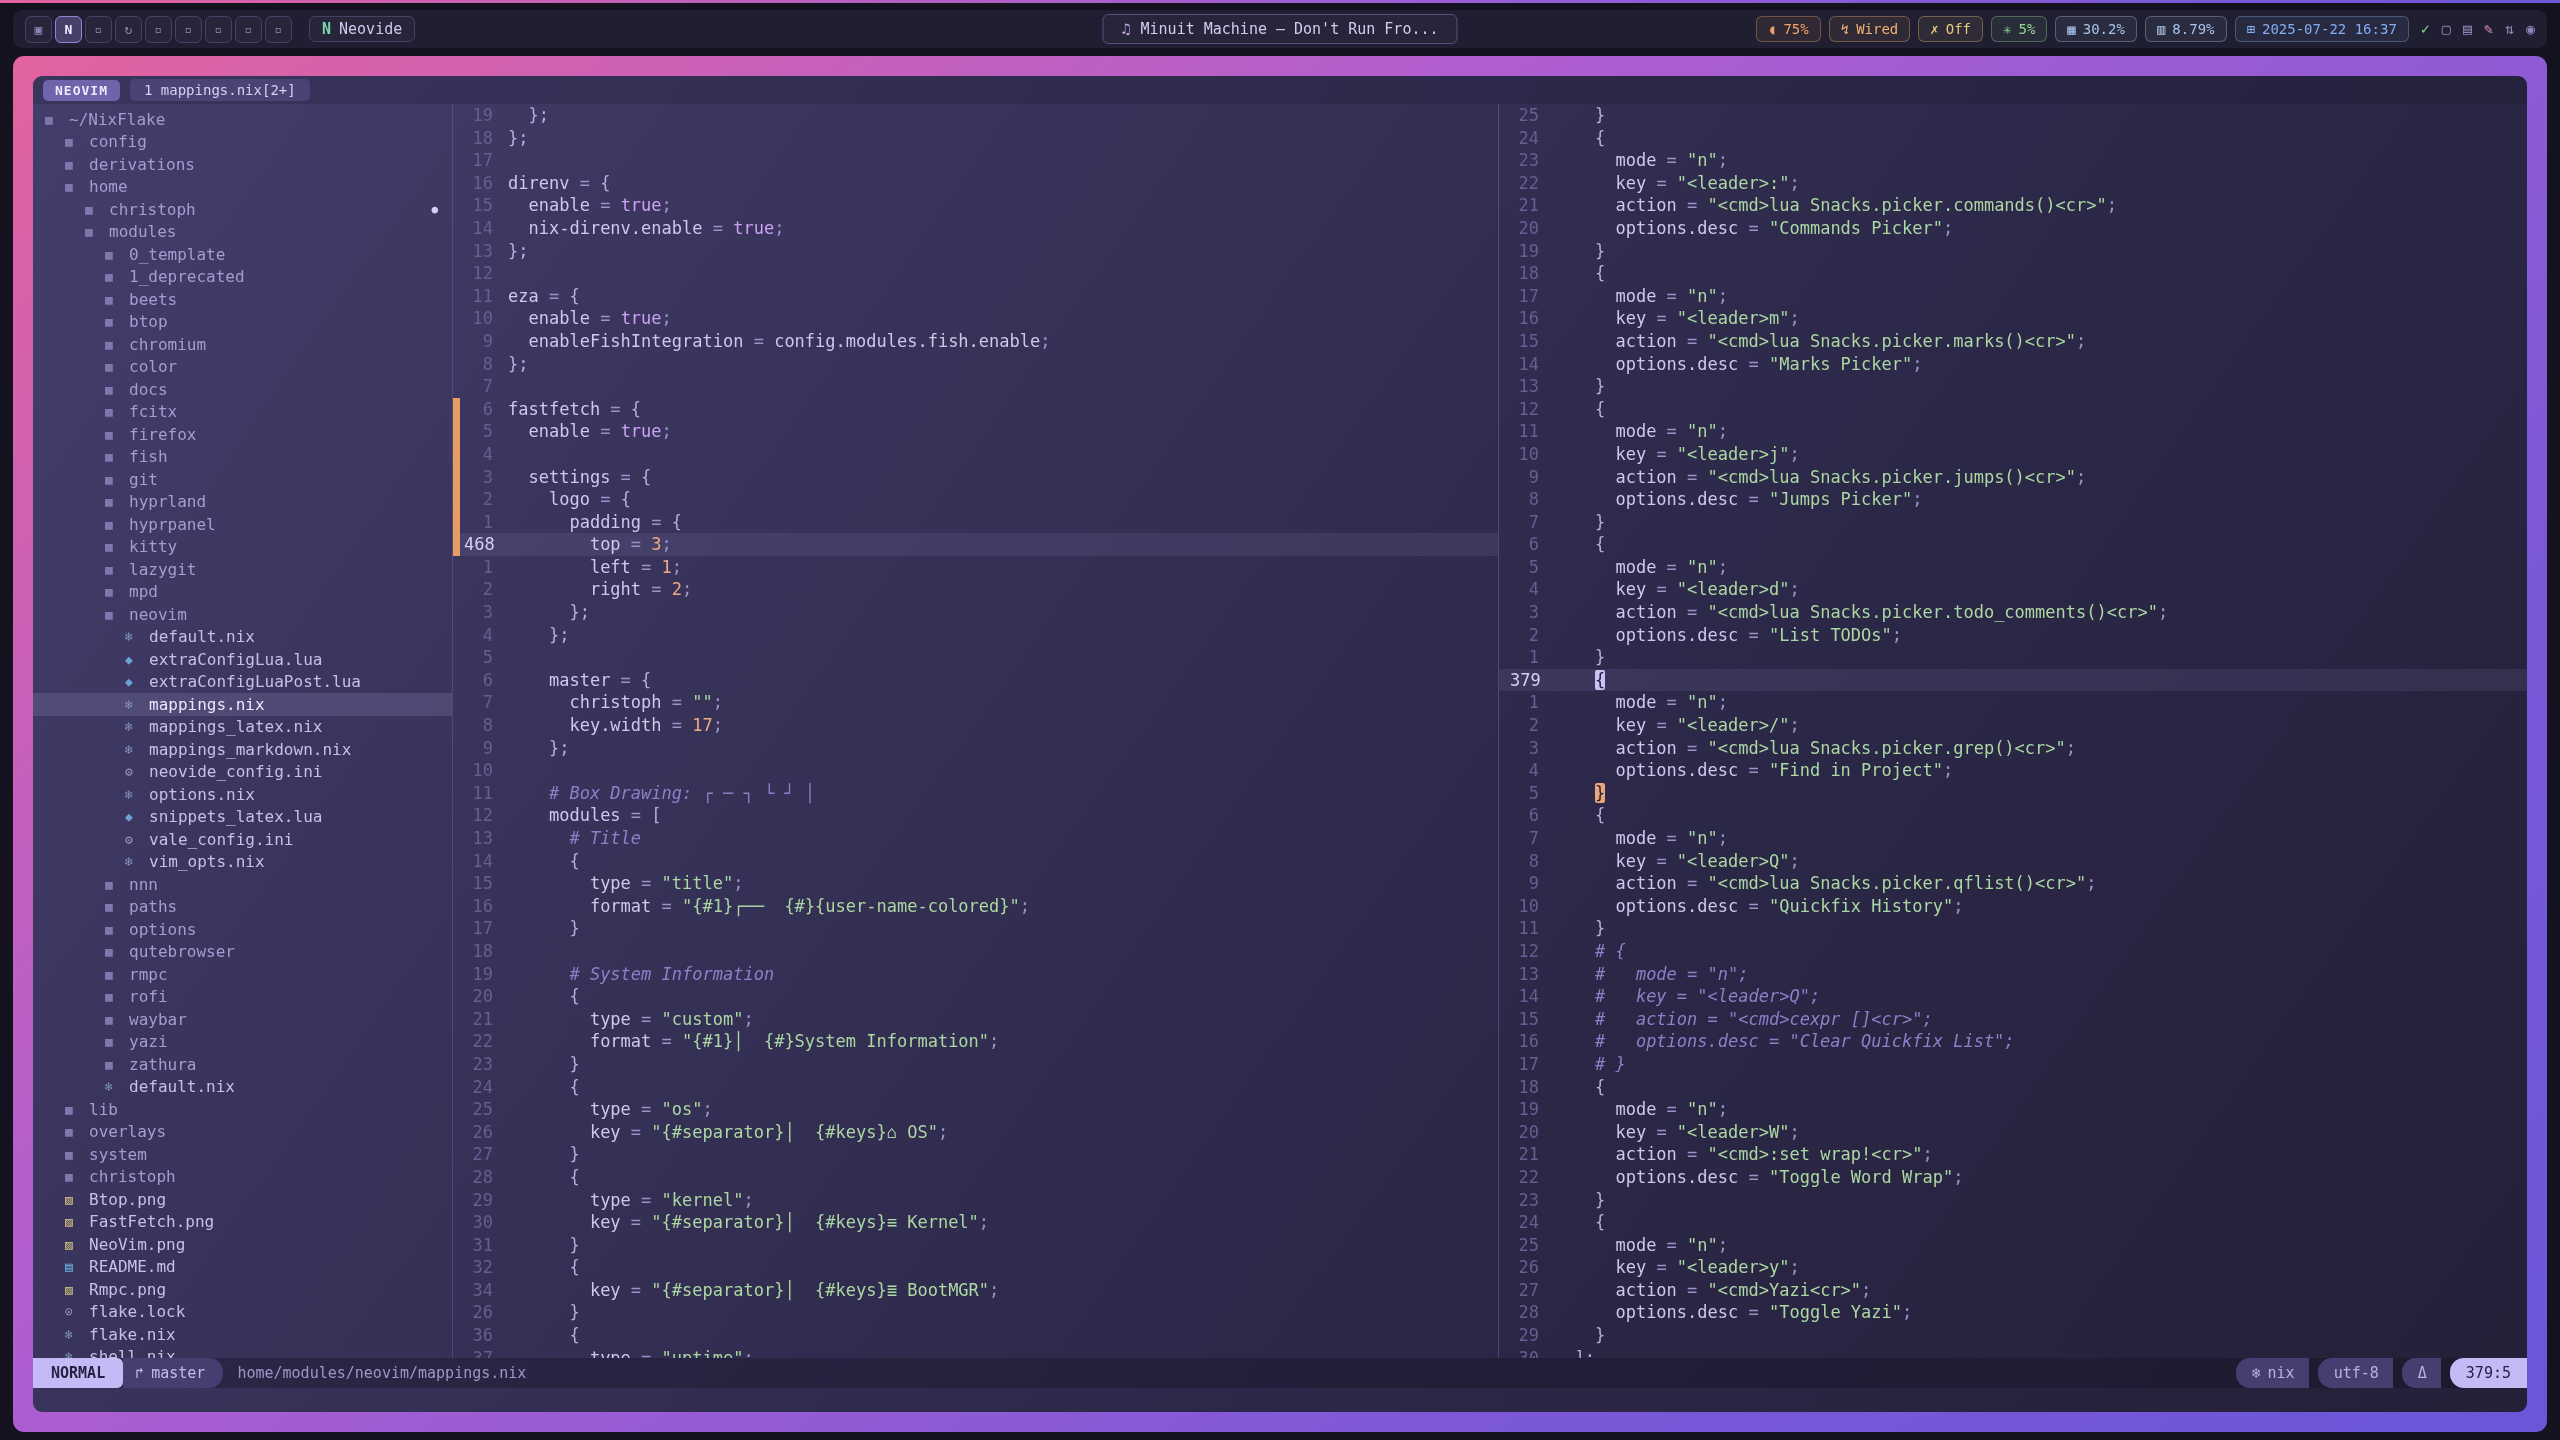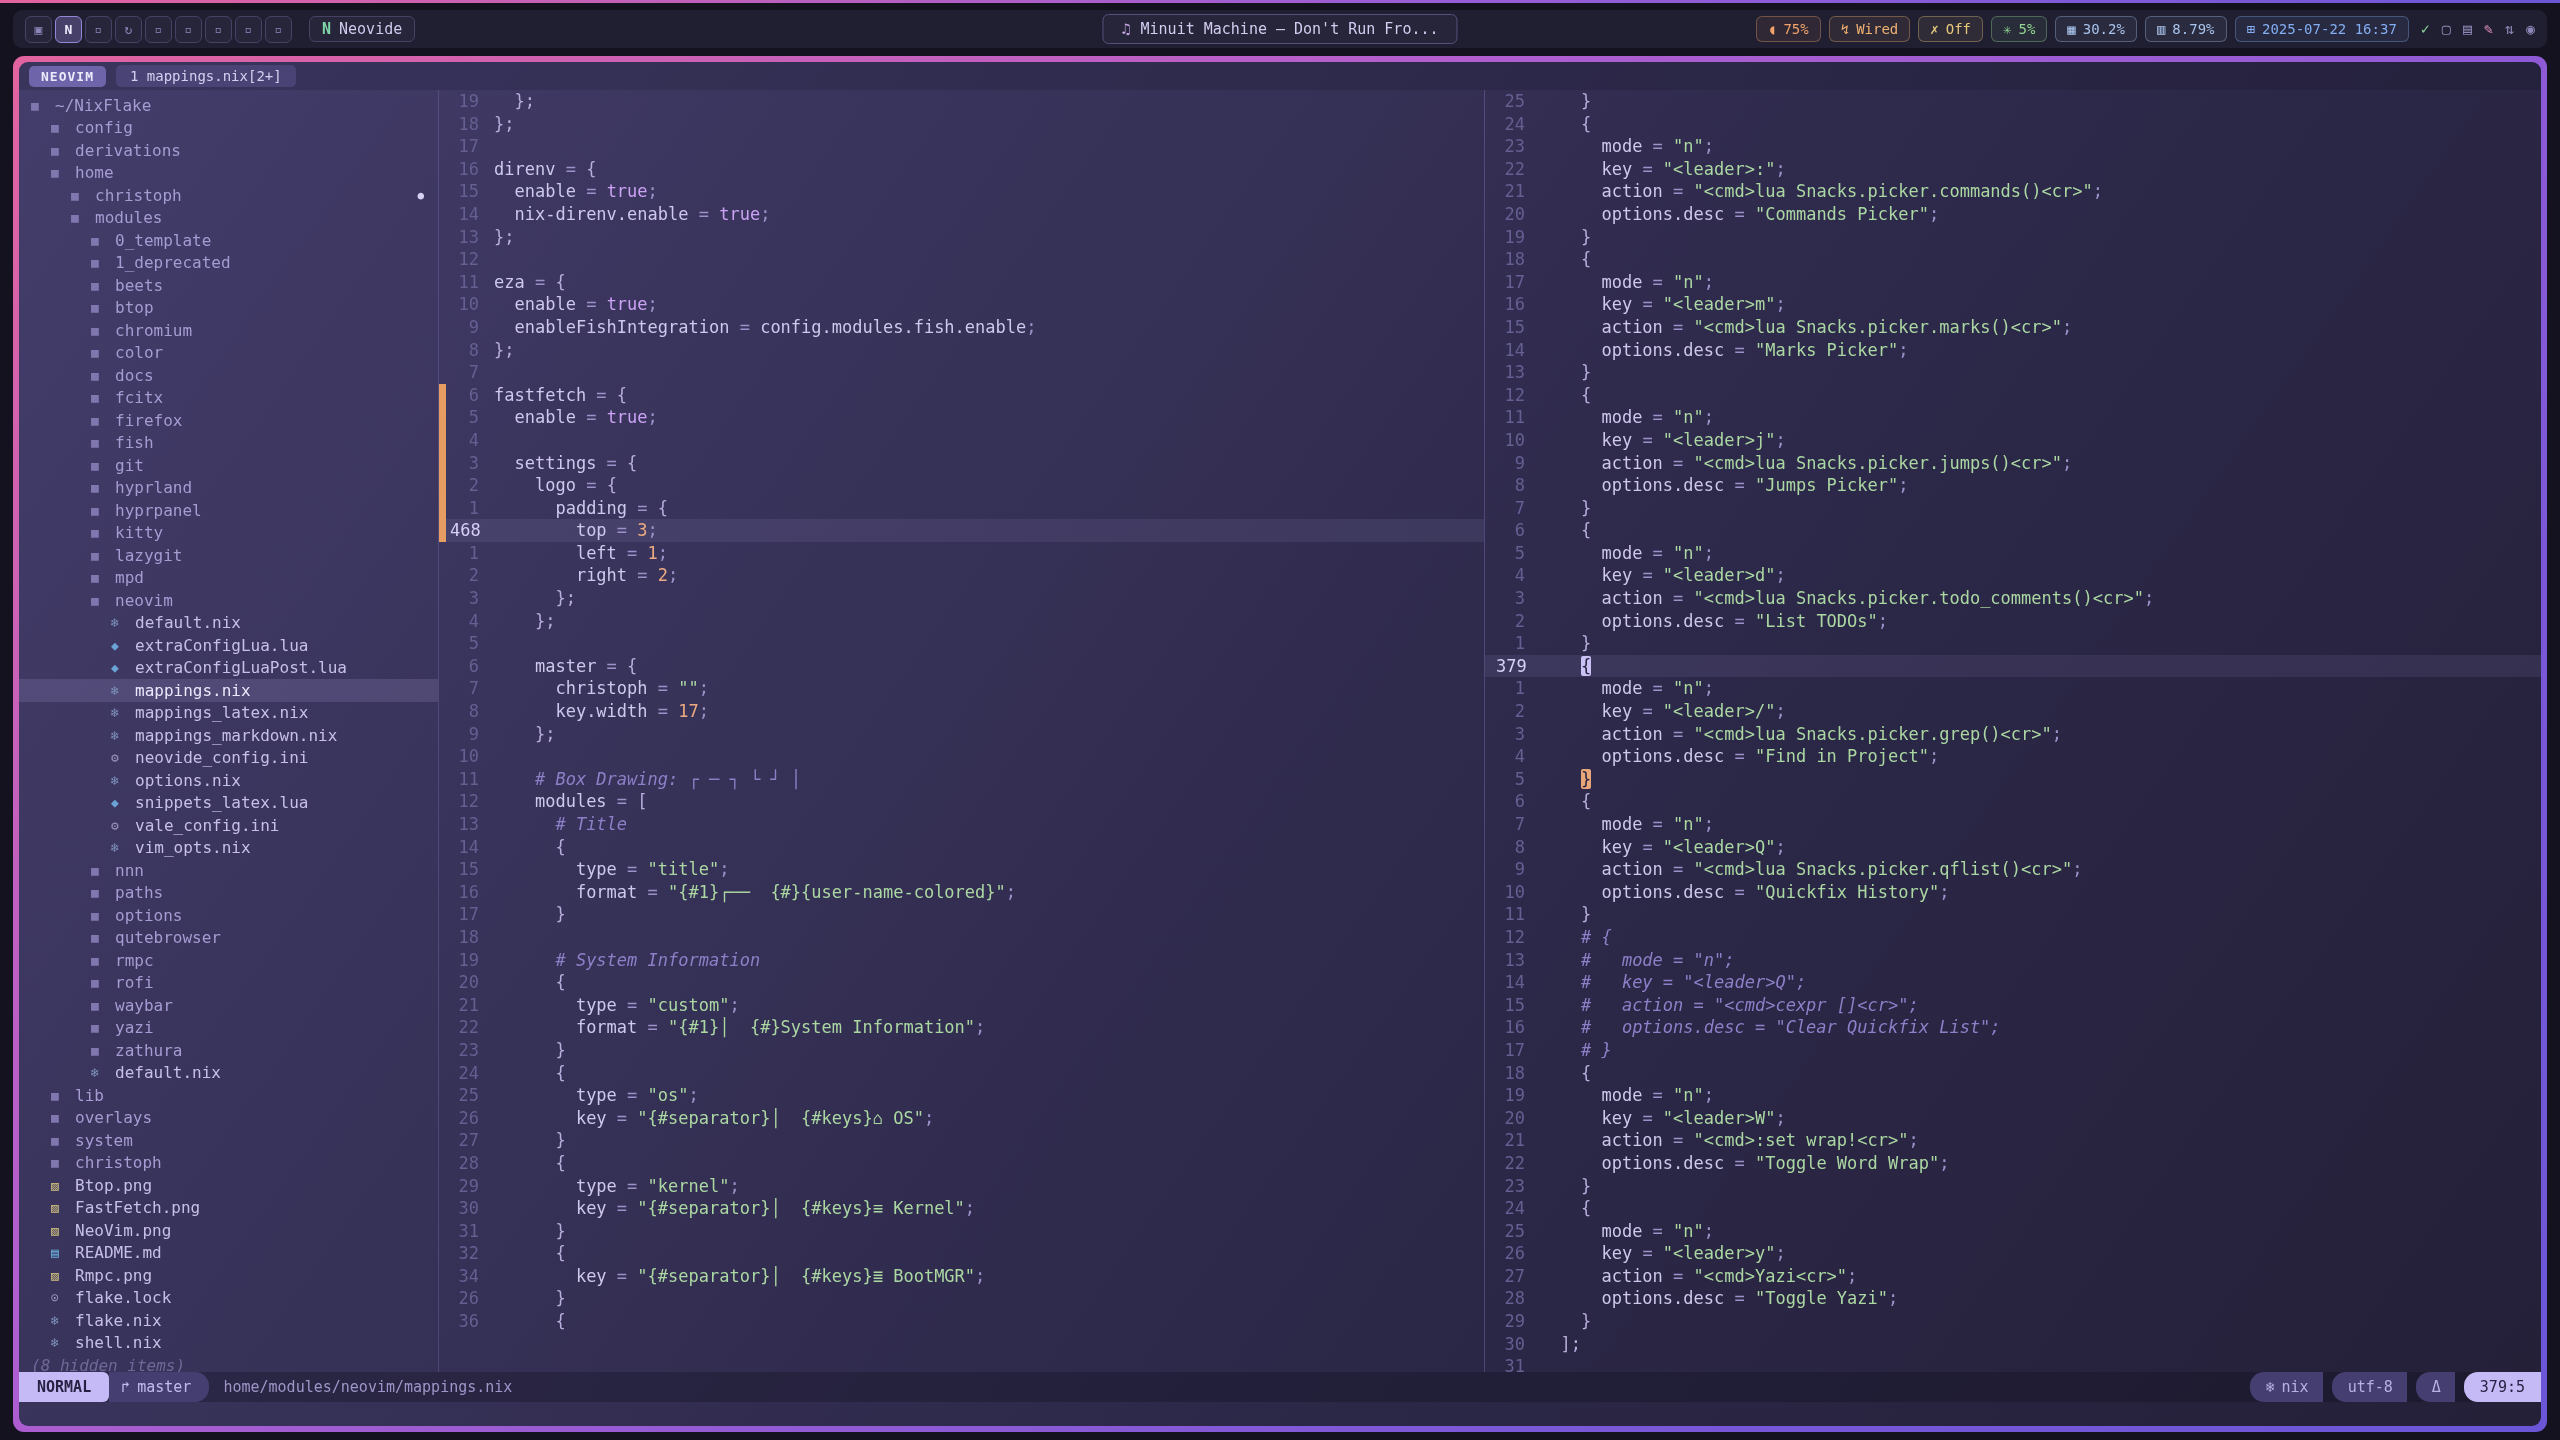--- a/index.html
+++ b/index.html
@@ -22,21 +22,21 @@
   .music-chip{position:absolute;left:50%;top:50%;transform:translate(-50%,-50%);display:flex;gap:10px;
           align-items:center;border:1px solid #55507e;background:#272539;border-radius:6px;
           padding:5px 18px;font-size:15px;color:#d2ccf0;white-space:nowrap}
   .music-chip .ic{color:#c9a9e8}
   .right-cluster{margin-left:auto;display:flex;align-items:center;gap:8px}
   .widget-chip{display:flex;align-items:center;gap:7px;border-radius:6px;padding:4px 11px;
           font-size:14px;border:1px solid;white-space:nowrap;background:#272539}
   .tray{display:flex;align-items:center;gap:12px;margin-left:12px;font-size:15px}
 
   
-  .window{position:absolute;left:13px;right:13px;top:56px;bottom:8px;border-radius:11px;padding:6px;
+  .window{position:absolute;left:13px;right:13px;top:56px;bottom:8px;border-radius:11px;padding:20px;
           background:linear-gradient(140deg,#e2639f 0%,#b15ecf 35%,#7b58d8 75%,#6b56d8 100%)}
   .window-inner{width:100%;height:100%;border-radius:9px;overflow:hidden;display:flex;flex-direction:column;
           background:linear-gradient(125deg,#433d6b 0%,#353055 38%,#2b2747 65%,#242038 100%)}
 
   .tabline{height:28px;flex:none;display:flex;align-items:center;gap:10px;padding-left:10px;
           background:rgba(18,16,36,0.18)}
   .tl-left{background:#6d64aa;color:#ece9fc;font-weight:bold;font-size:13px;letter-spacing:1px;
           padding:3px 12px;border-radius:5px}
   .tl-tab{background:rgba(90,82,140,0.55);color:#d5d0f0;font-size:14px;padding:3px 14px;border-radius:5px}
 
@@ -661,20 +661,25 @@
             <div class="cl">
               <span class="sign"></span>
               <span class="lnum">26</span>
               <span class="codetext"><span class="tk-p">      }</span></span>
             </div>
             <div class="cl">
               <span class="sign"></span>
               <span class="lnum">36</span>
               <span class="codetext"><span class="tk-p">      {</span></span>
             </div>
+            <div class="cl">
+              <span class="sign"></span>
+              <span class="lnum">37</span>
+              <span class="codetext"><span class="tk-ws">        </span><span class="tk-id">type</span><span class="tk-op"> = </span><span class="tk-str">"uptime"</span><span class="tk-op">;</span></span>
+            </div>
           </div>
         <div class="pane pane-right">
             <div class="cl">
               <span class="sign"></span>
               <span class="lnum">25</span>
               <span class="codetext"><span class="tk-p">    }</span></span>
             </div>
             <div class="cl">
               <span class="sign"></span>
               <span class="lnum">24</span>

